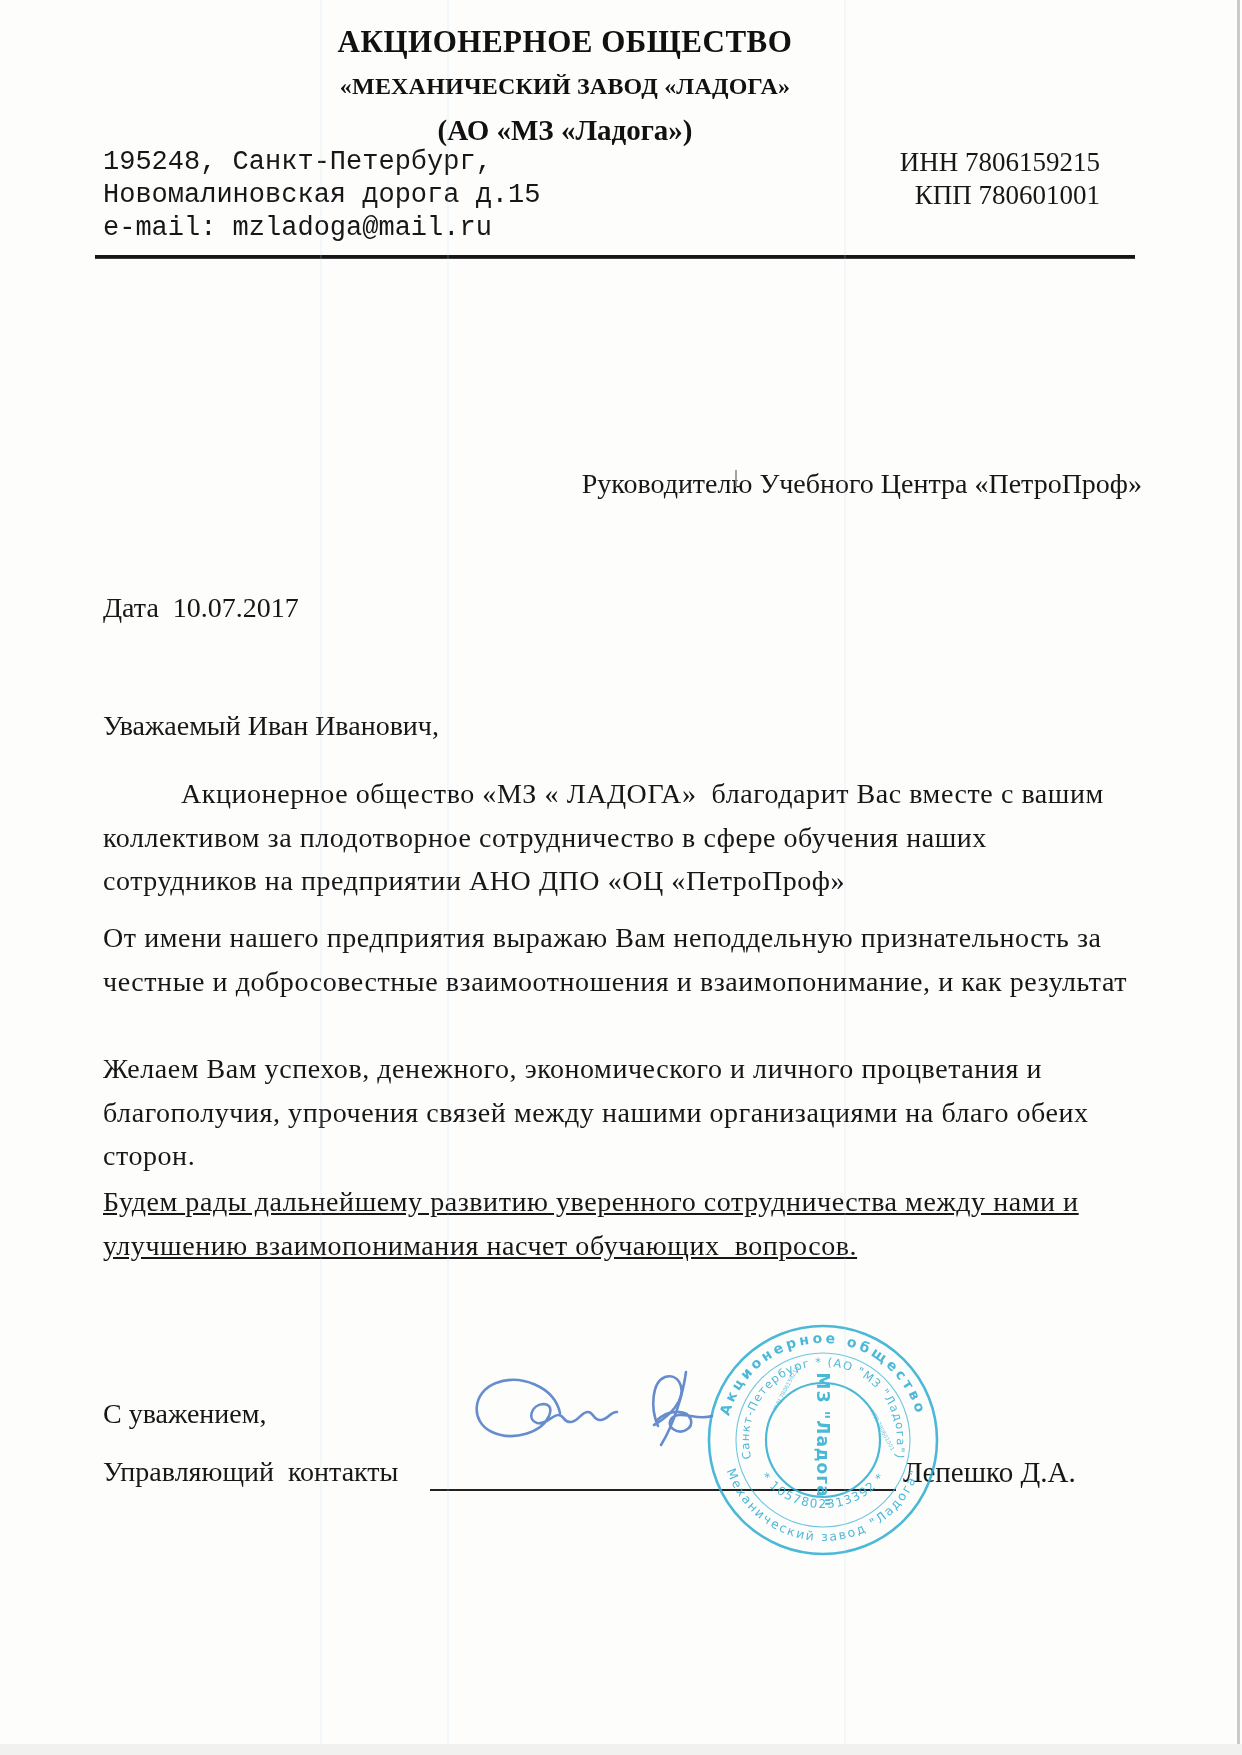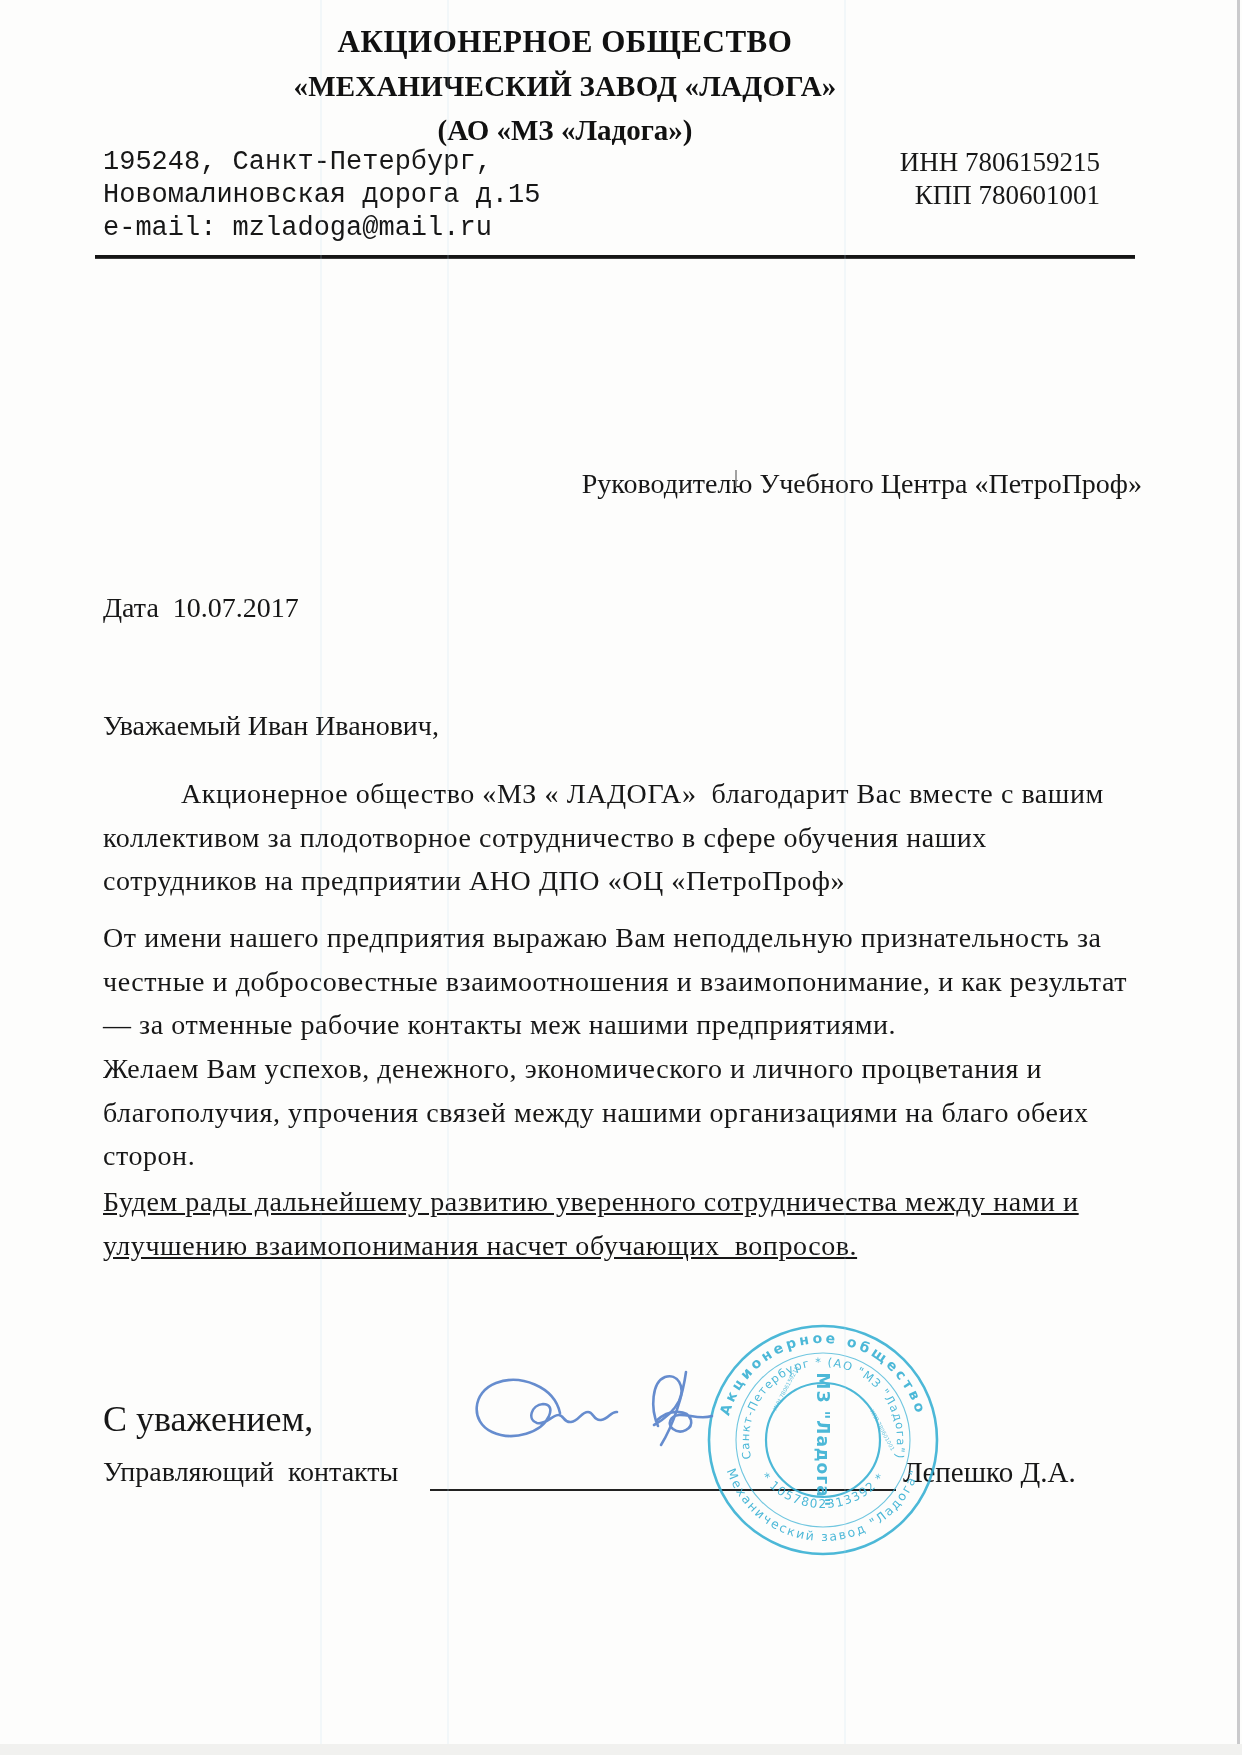--- a/index.html
+++ b/index.html
@@ -10,38 +10,38 @@
     background:#fdfdfc;
     overflow:hidden;
     font-family:"Liberation Serif","DejaVu Serif",serif;
     color:#171717;
   }
   .abs{position:absolute;}
   .pre{white-space:pre;}
   
   .org-head{left:0;top:20px;width:1130px;text-align:center;font-weight:bold;color:#111;}
   .org-line1{font-size:31px;line-height:44px;letter-spacing:.5px;}
-  .org-line2{font-size:29px;line-height:44px;letter-spacing:.2px;}
+  .org-line2{font-size:24px;line-height:44px;letter-spacing:.2px;}
   .org-line3{font-size:29px;line-height:44px;text-align:center;}
   .addr-block{left:103px;top:146px;font-size:27px;line-height:33px;font-family:Liberation Mono, monospace;}
   .req-block{top:146px;right:142px;font-size:27px;line-height:33px;text-align:right;}
   .rule{left:95px;top:255px;width:1040px;height:0;border-top:3px solid #161616;border-bottom:1px solid #3a3a3a;}
   
   .recipient{top:468px;right:100px;font-size:28px;}
   .dateline{left:103px;top:592px;font-size:28px;}
   .salutation{left:103px;top:710px;font-size:28px;}
   
   .para{left:103px;width:1060px;font-size:28px;line-height:43.5px;letter-spacing:.02em;}
   .para .ln{white-space:pre;}
   .p1{top:772px;} .p1 .ln:first-child{padding-left:78px;}
   .p2{top:916px;}
   .p3{top:1047px;}
   .p4{top:1180px;text-decoration:underline;}
   
-  .regards{left:103px;top:1398px;font-size:36px;}
+  .regards{left:103px;top:1398px;font-size:28px;}
   .sign-title{left:103px;top:1456px;font-size:28px;}
   .sign-line{left:430px;top:1489px;width:466px;height:2px;background:#222;}
   .sign-name{left:903px;top:1456px;font-size:29px;}
   
   .stamp-wrap{left:698px;top:1315px;width:250px;height:250px;opacity:.88;}
   .sig-wrap{left:462px;top:1366px;width:270px;height:100px;}
   
   .scanline{top:0;height:100%;width:2px;background:#bcd8ea;opacity:.16;}
   .sl1{left:320px;} .sl2{left:447px;} .sl3{left:844px;}
   .edge-right{left:1237px;top:0;width:3px;height:100%;background:#6a6a72;opacity:.35;}
@@ -82,21 +82,20 @@
 
   <div class="abs para p1">
     <div class="ln">Акционерное общество «МЗ « ЛАДОГА»  благодарит Вас вместе с вашим</div>
     <div class="ln">коллективом за плодотворное сотрудничество в сфере обучения наших</div>
     <div class="ln">сотрудников на предприятии АНО ДПО «ОЦ «ПетроПроф»</div>
   </div>
 
   <div class="abs para p2">
     <div class="ln">От имени нашего предприятия выражаю Вам неподдельную признательность за</div>
     <div class="ln">честные и добросовестные взаимоотношения и взаимопонимание, и как результат</div>
-    <div class="ln">— за отменные рабочие контакты меж нашими предприятиями.</div>
   </div>
 
   <div class="abs para p3">
     <div class="ln">Желаем Вам успехов, денежного, экономического и личного процветания и</div>
     <div class="ln">благополучия, упрочения связей между нашими организациями на благо обеих</div>
     <div class="ln">сторон.</div>
   </div>
 
   <div class="abs para p4">
     <div class="ln">Будем рады дальнейшему развитию уверенного сотрудничества между нами и</div>

